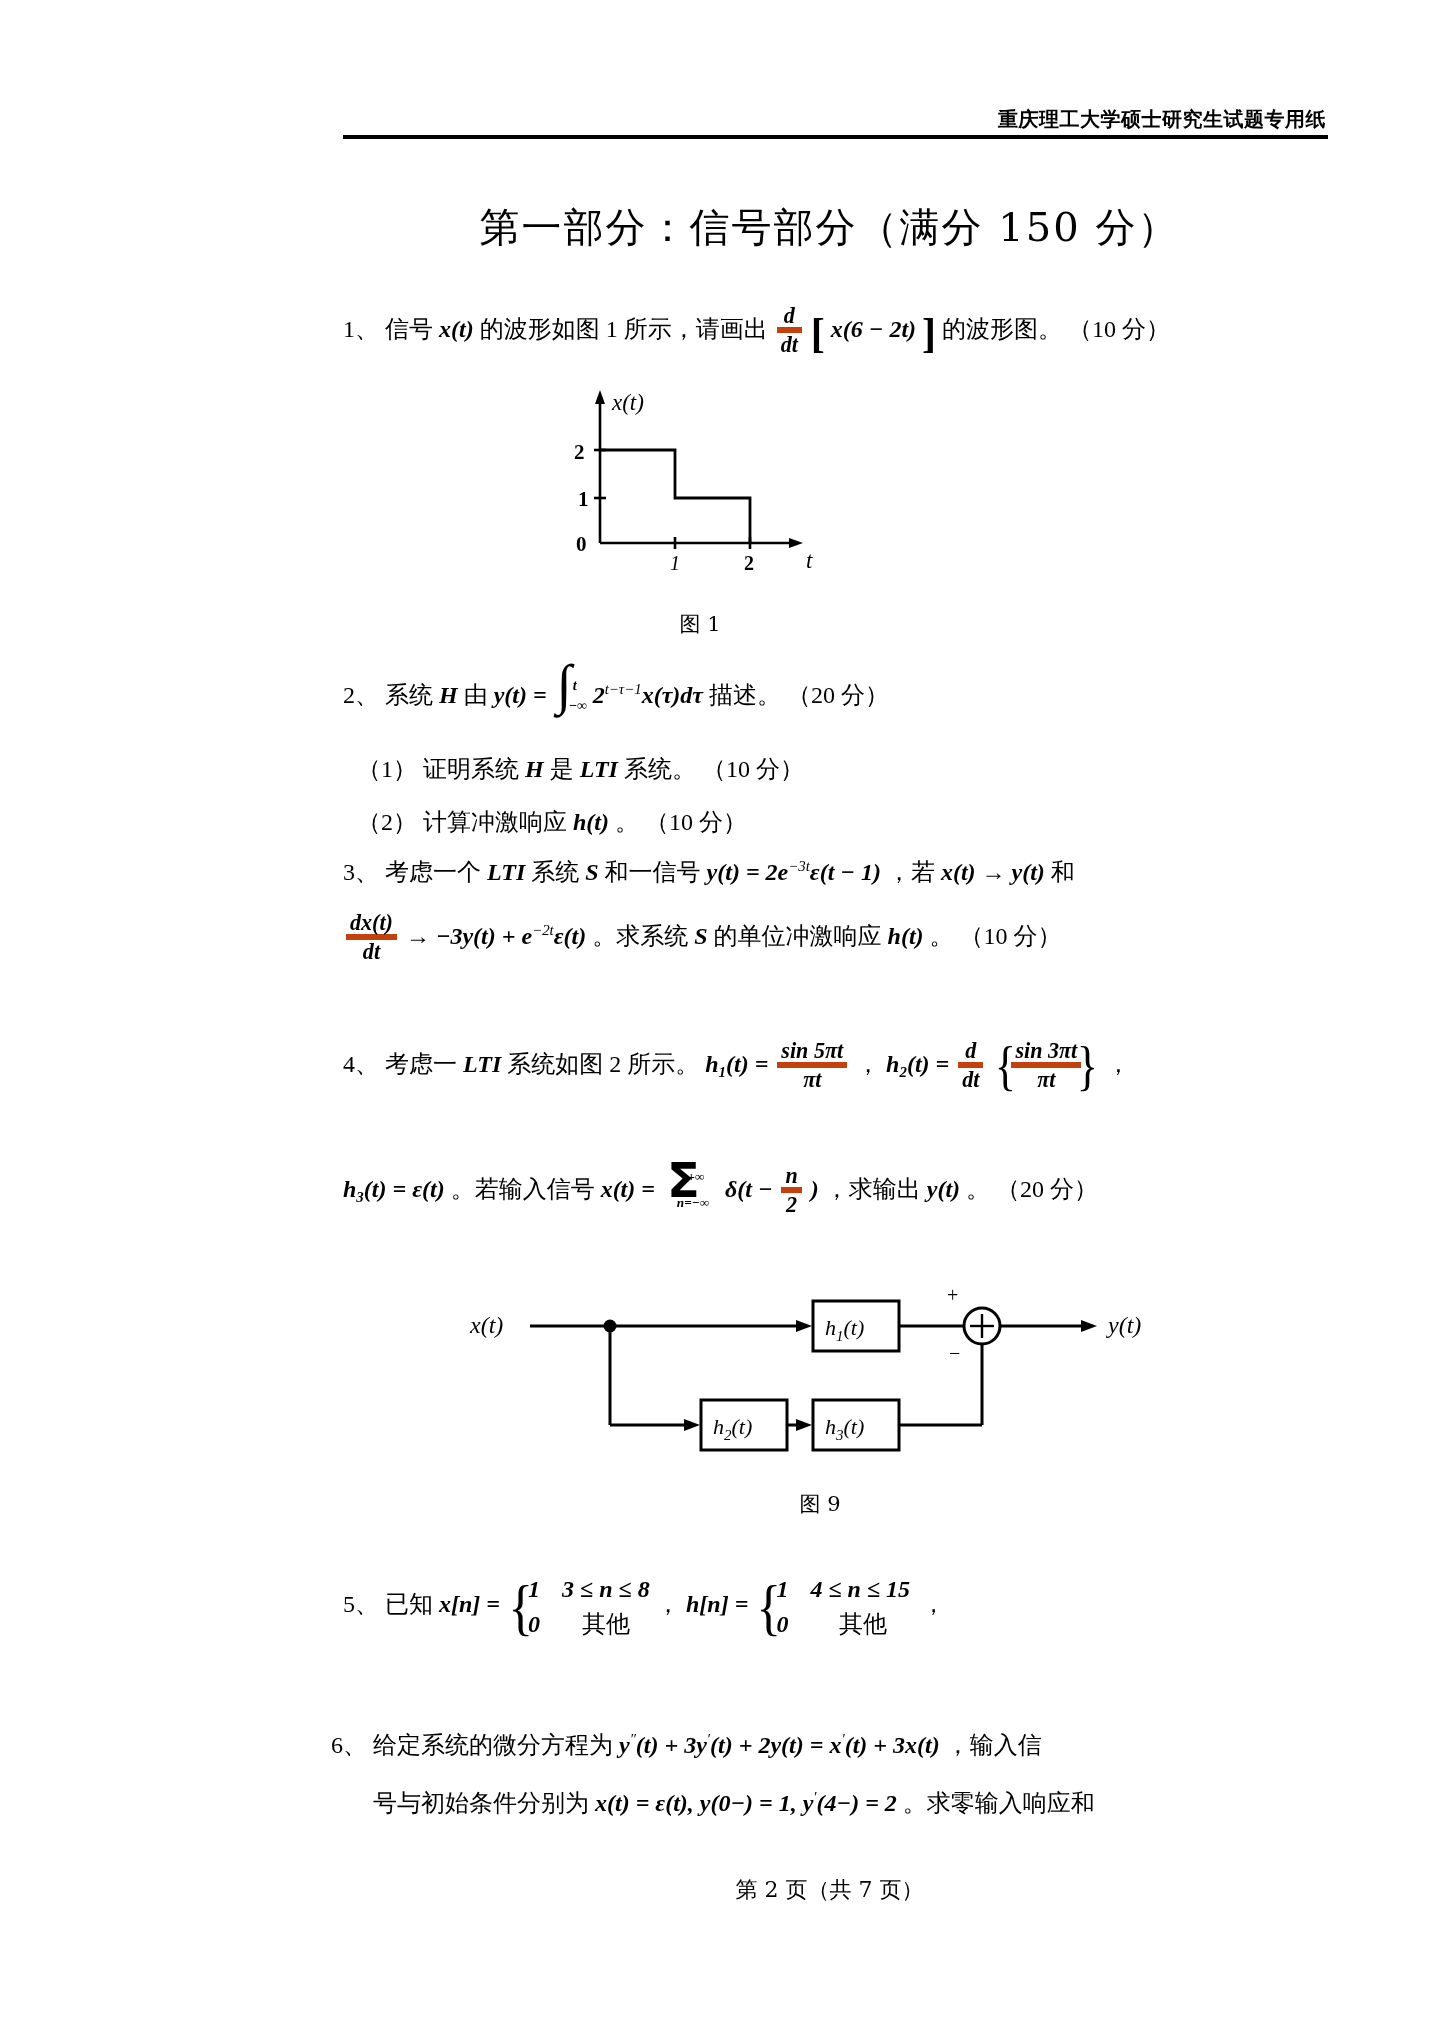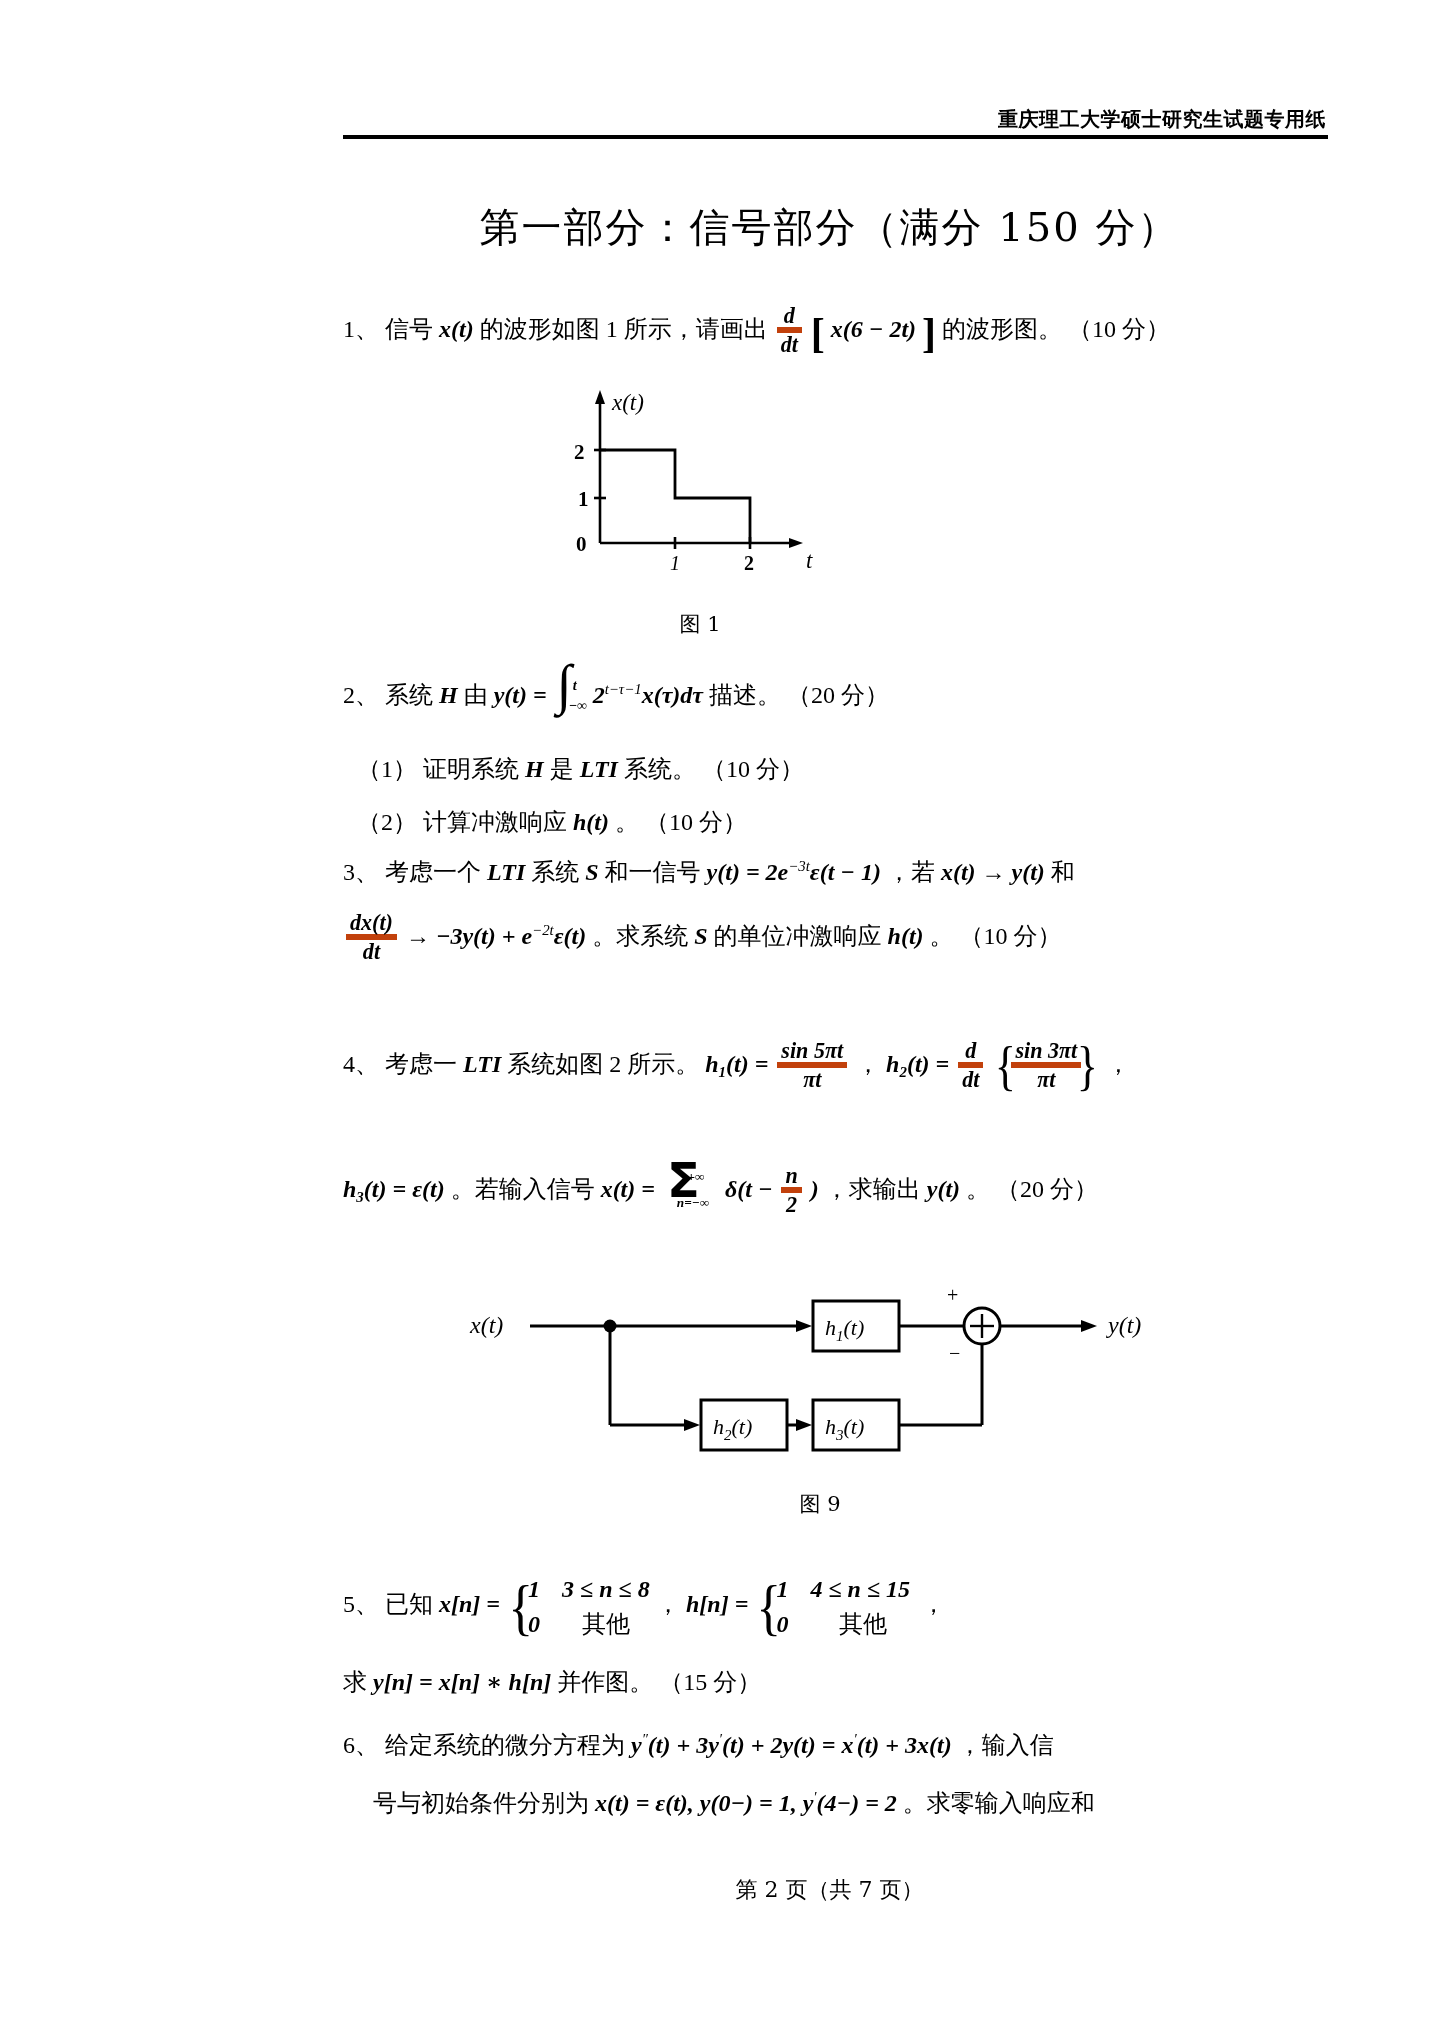--- a/index.html
+++ b/index.html
@@ -437,28 +437,22 @@
     </span>
     <span>，</span>
     <i class="v">h[n] =</i>
     <span class="cases">
       <span class="row"><span class="c1">1</span><i class="v">4 ≤ n ≤ 15</i></span>
       <span class="row"><span class="c1">0</span><span style="display:inline-block;width:105px;text-align:center;">其他</span></span>
     </span>
     <span>，</span>
   </div>
 
-  <div class="qline" style="left:238px; top:1665px;">
-    <span>求</span>
-    <i class="v">y[n] = x[n] ∗ h[n]</i>
-    <span>并作图。</span>
-    <span>（15 分）</span>
-  </div>
-
-  <div class="qline" style="left:238px; top:1728px;">
+
+  <div class="qline" style="left:226px; top:1728px;">
     <span>6、</span>
     <span>给定系统的微分方程为</span>
     <i class="v">y</i><sup class="sm">″</sup><i class="v">(t) + 3y</i><sup class="sm">′</sup><i class="v">(t) + 2y(t) = x</i><sup class="sm">′</sup><i class="v">(t) + 3x(t)</i>
     <span>，输入信</span>
   </div>
 
   <div class="qline" style="left:268px; top:1786px;">
     <span>号与初始条件分别为</span>
     <i class="v">x(t) = ε(t), y(0−) = 1, y</i><sup class="sm">′</sup><i class="v">(4−) = 2</i>
     <span>。求零输入响应和</span>

